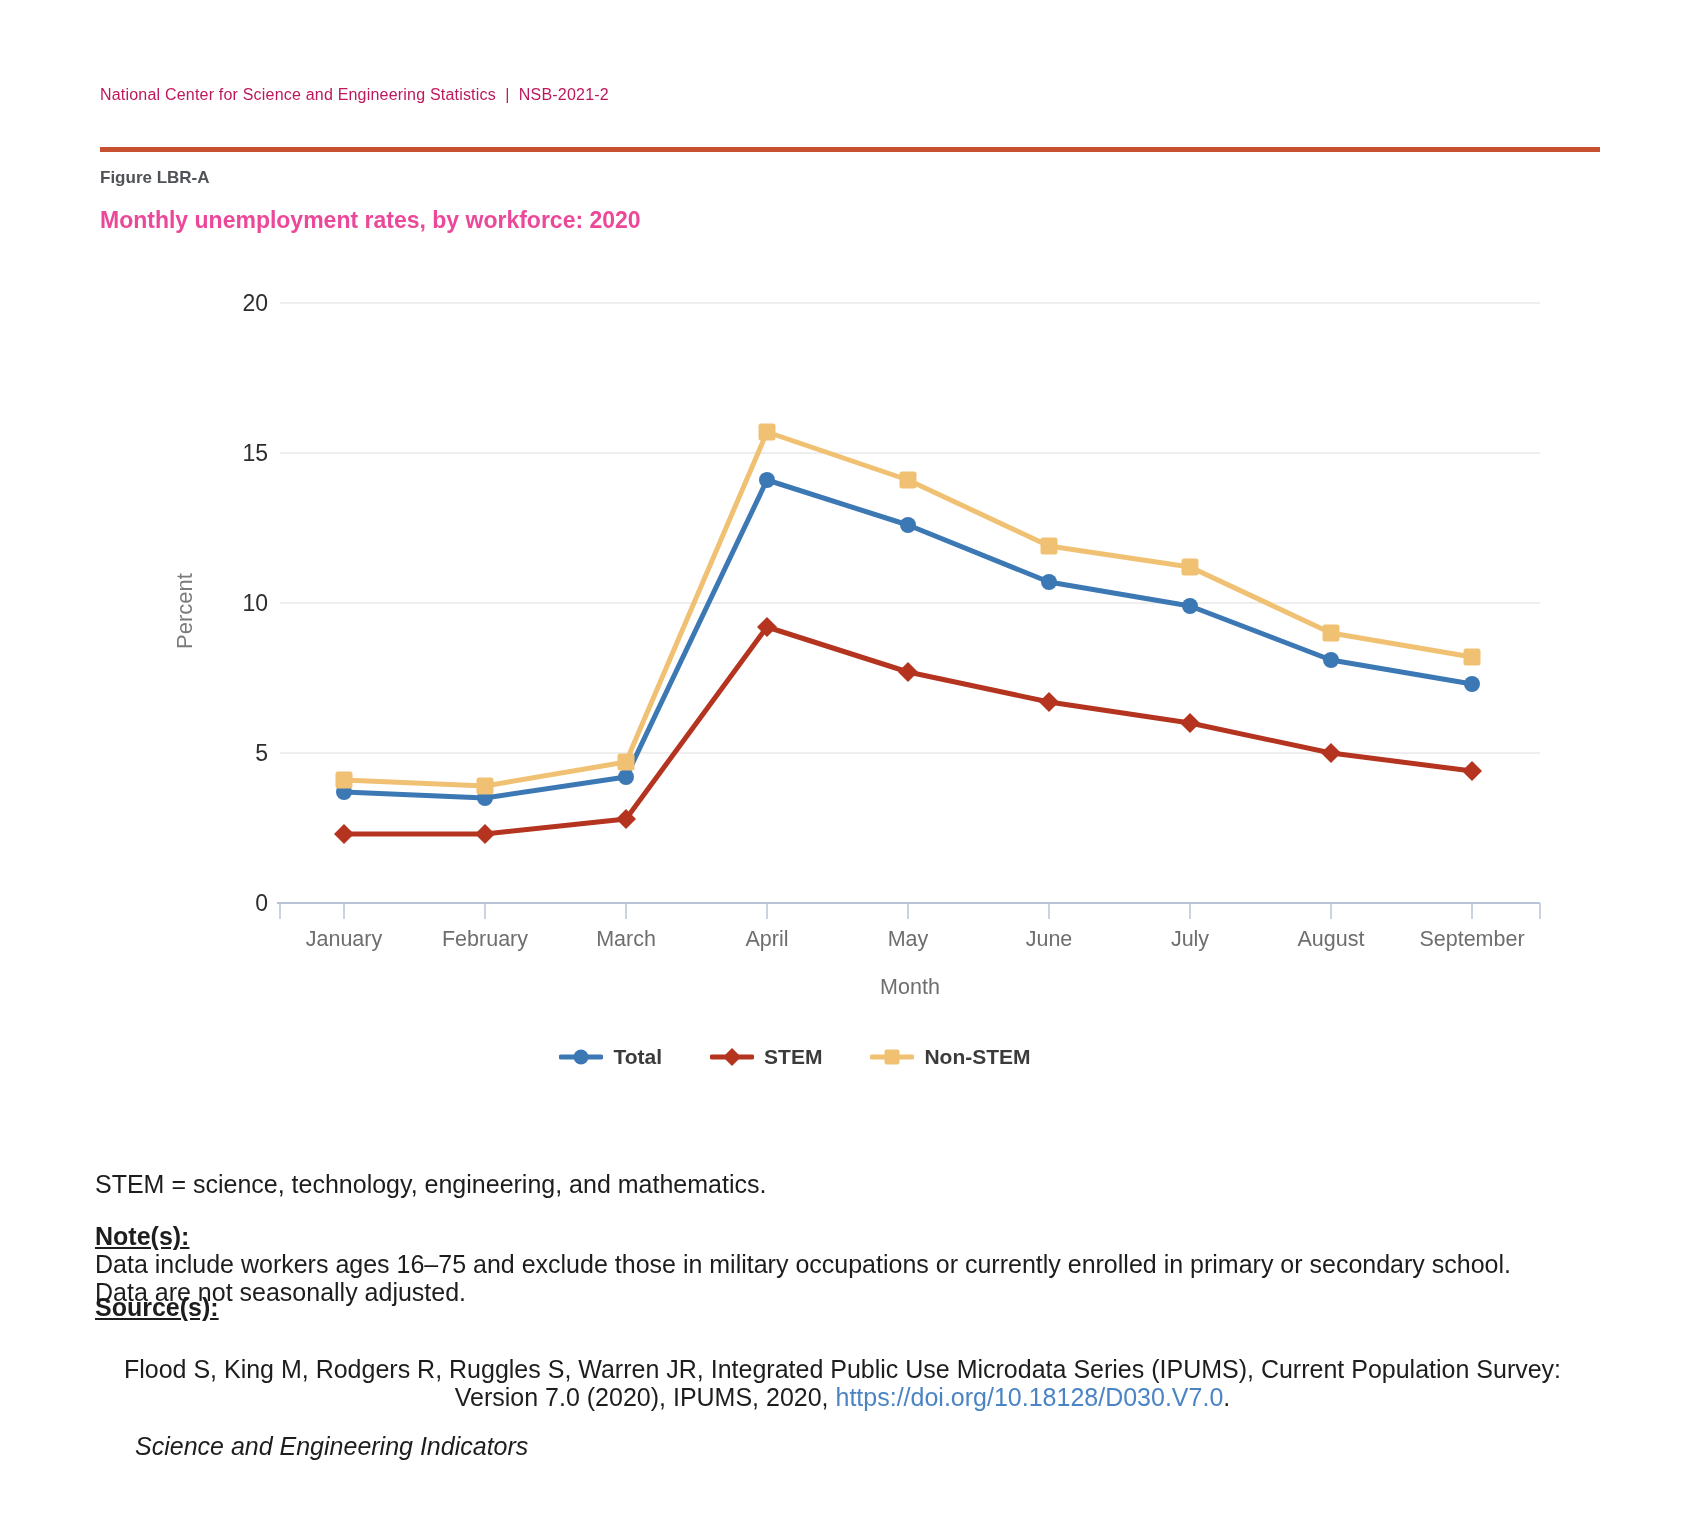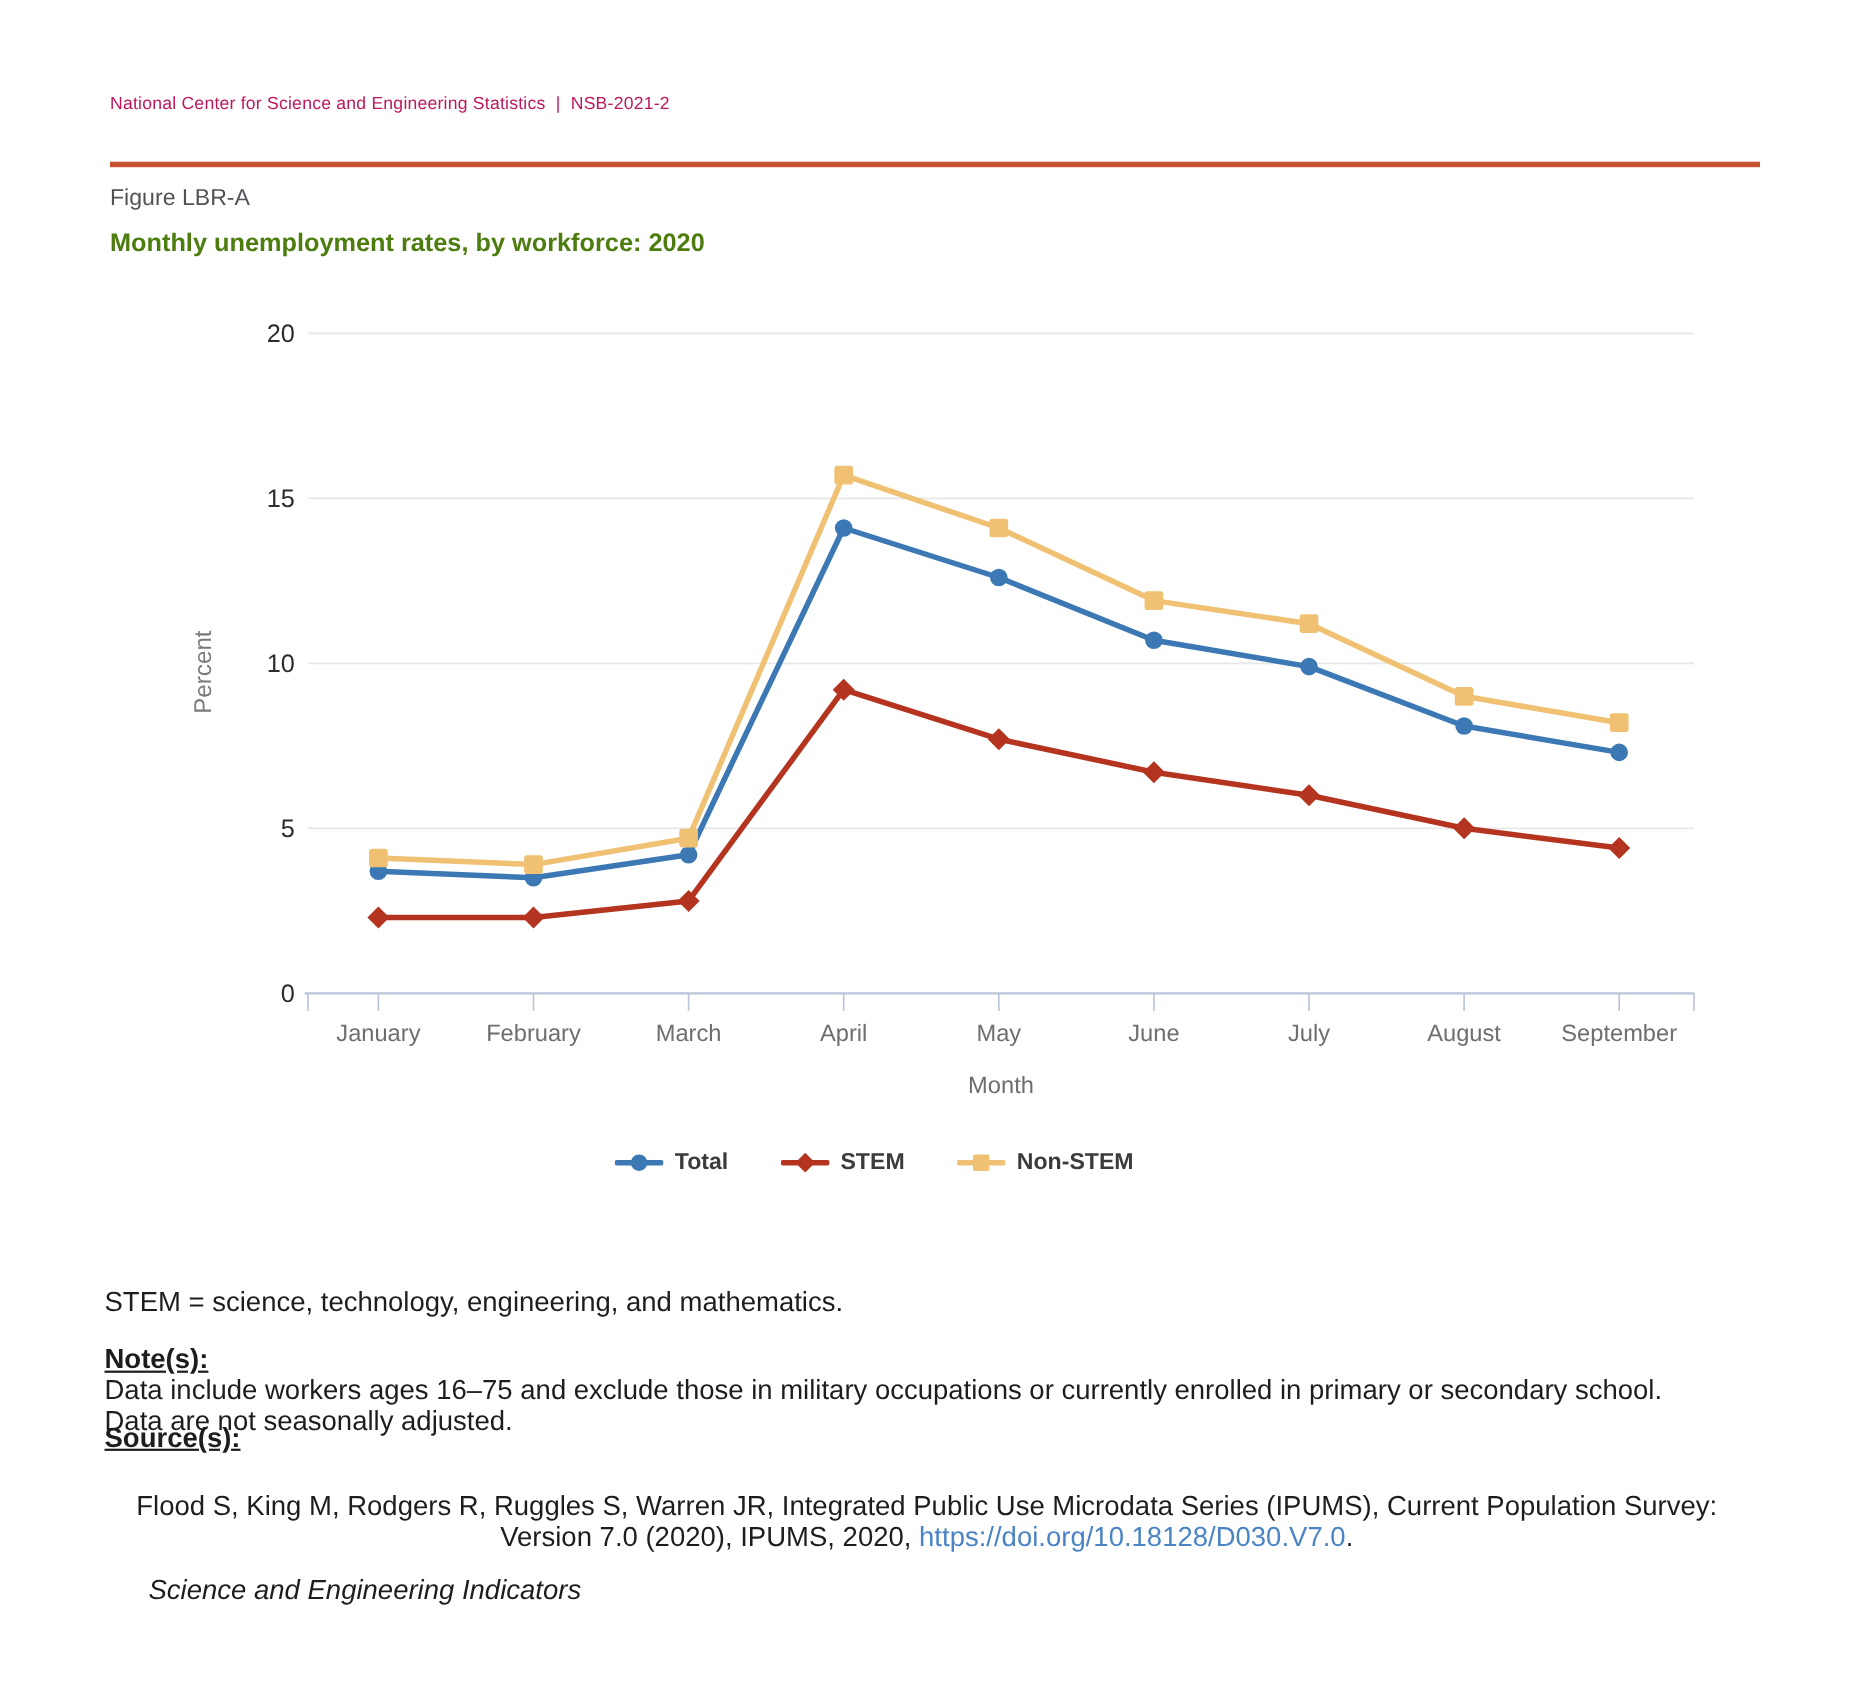--- a/index.html
+++ b/index.html
@@ -1,21 +1,21 @@
 <!DOCTYPE html>
 <html><head>
 <meta charset="utf-8">
 <style>
   html,body{margin:0;padding:0;background:#fff;}
   body{width:1700px;height:1529px;position:relative;font-family:"Liberation Sans",sans-serif;overflow:hidden;}
   .abs{position:absolute;}
   .hdr{left:100px;top:86px;font-size:16px;color:#be185d;letter-spacing:.2px;}
   .rule{left:100px;top:147px;width:1500px;height:5px;background:#c6502f;}
-  .figlbl{left:100px;top:168px;font-size:21px;font-weight:normal;color:#4f5257;}
-  .title{left:100px;top:207px;font-size:23px;font-weight:bold;color:#4d7c0f;}
+  .figlbl{left:100px;top:168px;font-size:17px;font-weight:bold;color:#4f5257;}
+  .title{left:100px;top:207px;font-size:23px;font-weight:bold;color:#ec4899;}
   #chart-svg{position:absolute;left:0;top:230px;}
   .ytick{font-size:23px;fill:#2d2d2d;font-family:"Liberation Sans",sans-serif;}
   .xtick{font-size:21.5px;fill:#6e6e6e;font-family:"Liberation Sans",sans-serif;}
   .ylab{font-size:22px;fill:#7a7a7a;font-family:"Liberation Sans",sans-serif;}
   .legend{left:0;top:1033px;width:1700px;display:flex;justify-content:center;gap:48px;transform:translateX(-55px);}
   .li{display:flex;align-items:center;gap:10px;margin-top:12px;}
   .lt{font-size:21px;font-weight:bold;color:#3b3b3b;}
   .ftext{font-size:25px;color:#1d1d1d;line-height:28px;}
   .fbold{font-weight:bold;text-decoration:underline;}
   .fitalic{font-style:italic;}

